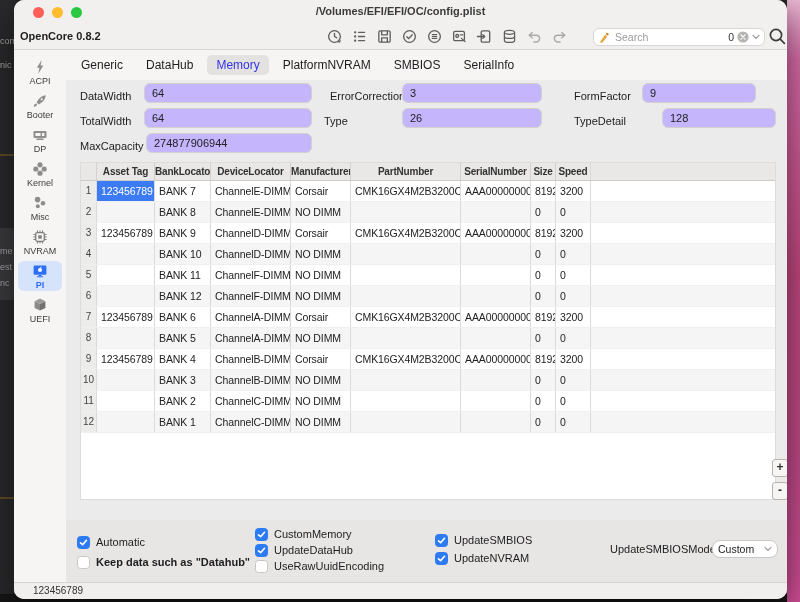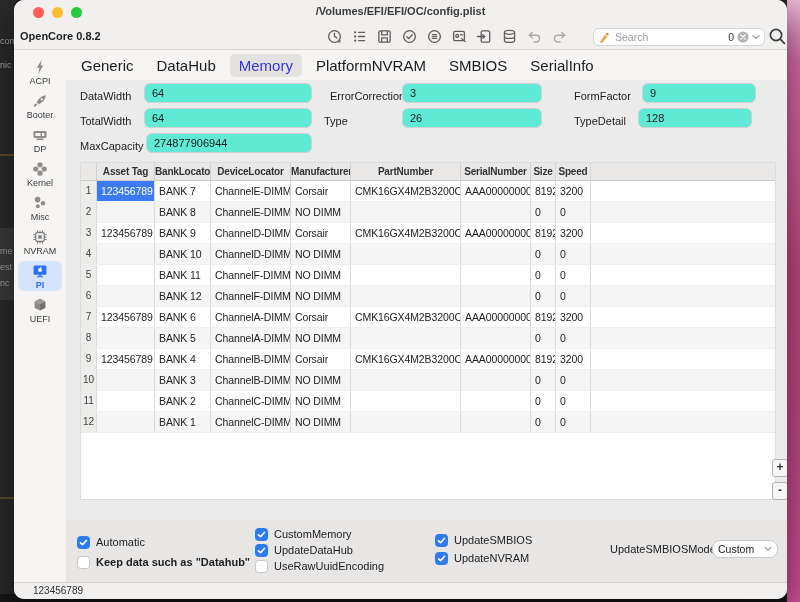--- a/index.html
+++ b/index.html
@@ -44,26 +44,26 @@
   .sidebar { position:absolute; left:0; top:50px; width:52px; height:532px; background:#f6f5f4; }
   .side-item { width:44px; margin:0 4px 4px 4px; height:30px; border-radius:6px;
     display:flex; flex-direction:column; align-items:center; justify-content:center; }
   .sidebar .side-item:first-child { margin-top:7px; }
   .side-item .lab { font-size:9px; color:#3c3c3c; margin-top:1px; }
   .side-item.sel { background:#d5e3fb; }
   .side-item.sel .lab { color:#2d6ef0; font-weight:bold; }
   
   .tabstrip { position:absolute; left:52px; top:50px; width:721px; height:30px; background:#f6f5f4;
     display:flex; align-items:center; gap:5px; padding-left:6px; }
-  .tab { font-size:15px; color:#1d1d1f; padding:3px 9px; border-radius:5px; white-space:nowrap; }
+  .tab { font-size:12px; color:#1d1d1f; padding:3px 9px; border-radius:5px; white-space:nowrap; }
   .tab.sel { background:#e3e2e1; color:#3434e8; }
   
   .content { position:absolute; left:52px; top:80px; width:721px; height:440px; background:#ebebeb; }
   .flabel { position:absolute; font-size:11px; color:#1d1d1f; height:20px; line-height:20px; }
-  .finput { position:absolute; height:20px; background:#5eead4; border:1px solid #d2d1d0; border-radius:6px;
+  .finput { position:absolute; height:20px; background:#c4b5fd; border:1px solid #d2d1d0; border-radius:6px;
     font-size:11px; color:#222; padding:0 7px; outline:none;
     font-family:"Liberation Sans","DejaVu Sans",sans-serif; }
   
   .memtable { position:absolute; left:14px; top:82px; width:696px; height:338px; background:#fff;
     border:1px solid #dcdcdc; overflow:hidden; }
   .thead { display:flex; height:18px; background:#e9e8e7; border-bottom:1px solid #cccbca; }
   .hcell { font-size:10px; font-weight:bold; color:#333; letter-spacing:-0.2px; text-align:center;
     line-height:17px; border-right:1px solid #d2d1d0; white-space:nowrap; overflow:hidden; }
   .trow { display:flex; height:21px; border-bottom:1px solid #efefef; background:#fff; }
   .trow:nth-child(even) { background:#f5f5f5; }
@@ -353,21 +353,21 @@
     <span class="flabel" style="left:258px;top:6px;padding-left:6px;">ErrorCorrection</span>
     <input class="finput" style="left: 336px; top: 3px; width: 140px;" value="3">
     <span class="flabel" style="left:508px;top:6px;">FormFactor</span>
     <input class="finput" style="left: 576px; top: 3px; width: 114px;" value="9">
 
     <span class="flabel" style="left:14px;top:31px;">TotalWidth</span>
     <input class="finput" style="left: 78px; top: 28px; width: 168px;" value="64">
     <span class="flabel" style="left:258px;top:31px;">Type</span>
     <input class="finput" style="left: 336px; top: 28px; width: 140px;" value="26">
     <span class="flabel" style="left:508px;top:31px;">TypeDetail</span>
-    <input class="finput" style="left: 572px; top: 28px; width: 114px;" value="128">
+    <input class="finput" style="left: 596px; top: 28px; width: 114px;" value="128">
 
     <span class="flabel" style="left:14px;top:56px;">MaxCapacity</span>
     <input class="finput" style="left: 80px; top: 53px; width: 166px;" value="274877906944">
 
     <div class="memtable">
       <div class="thead">
         <div class="hcell c0"></div>
         <div class="hcell c1">Asset Tag</div>
         <div class="hcell c2">BankLocator</div>
         <div class="hcell c3">DeviceLocator</div>

